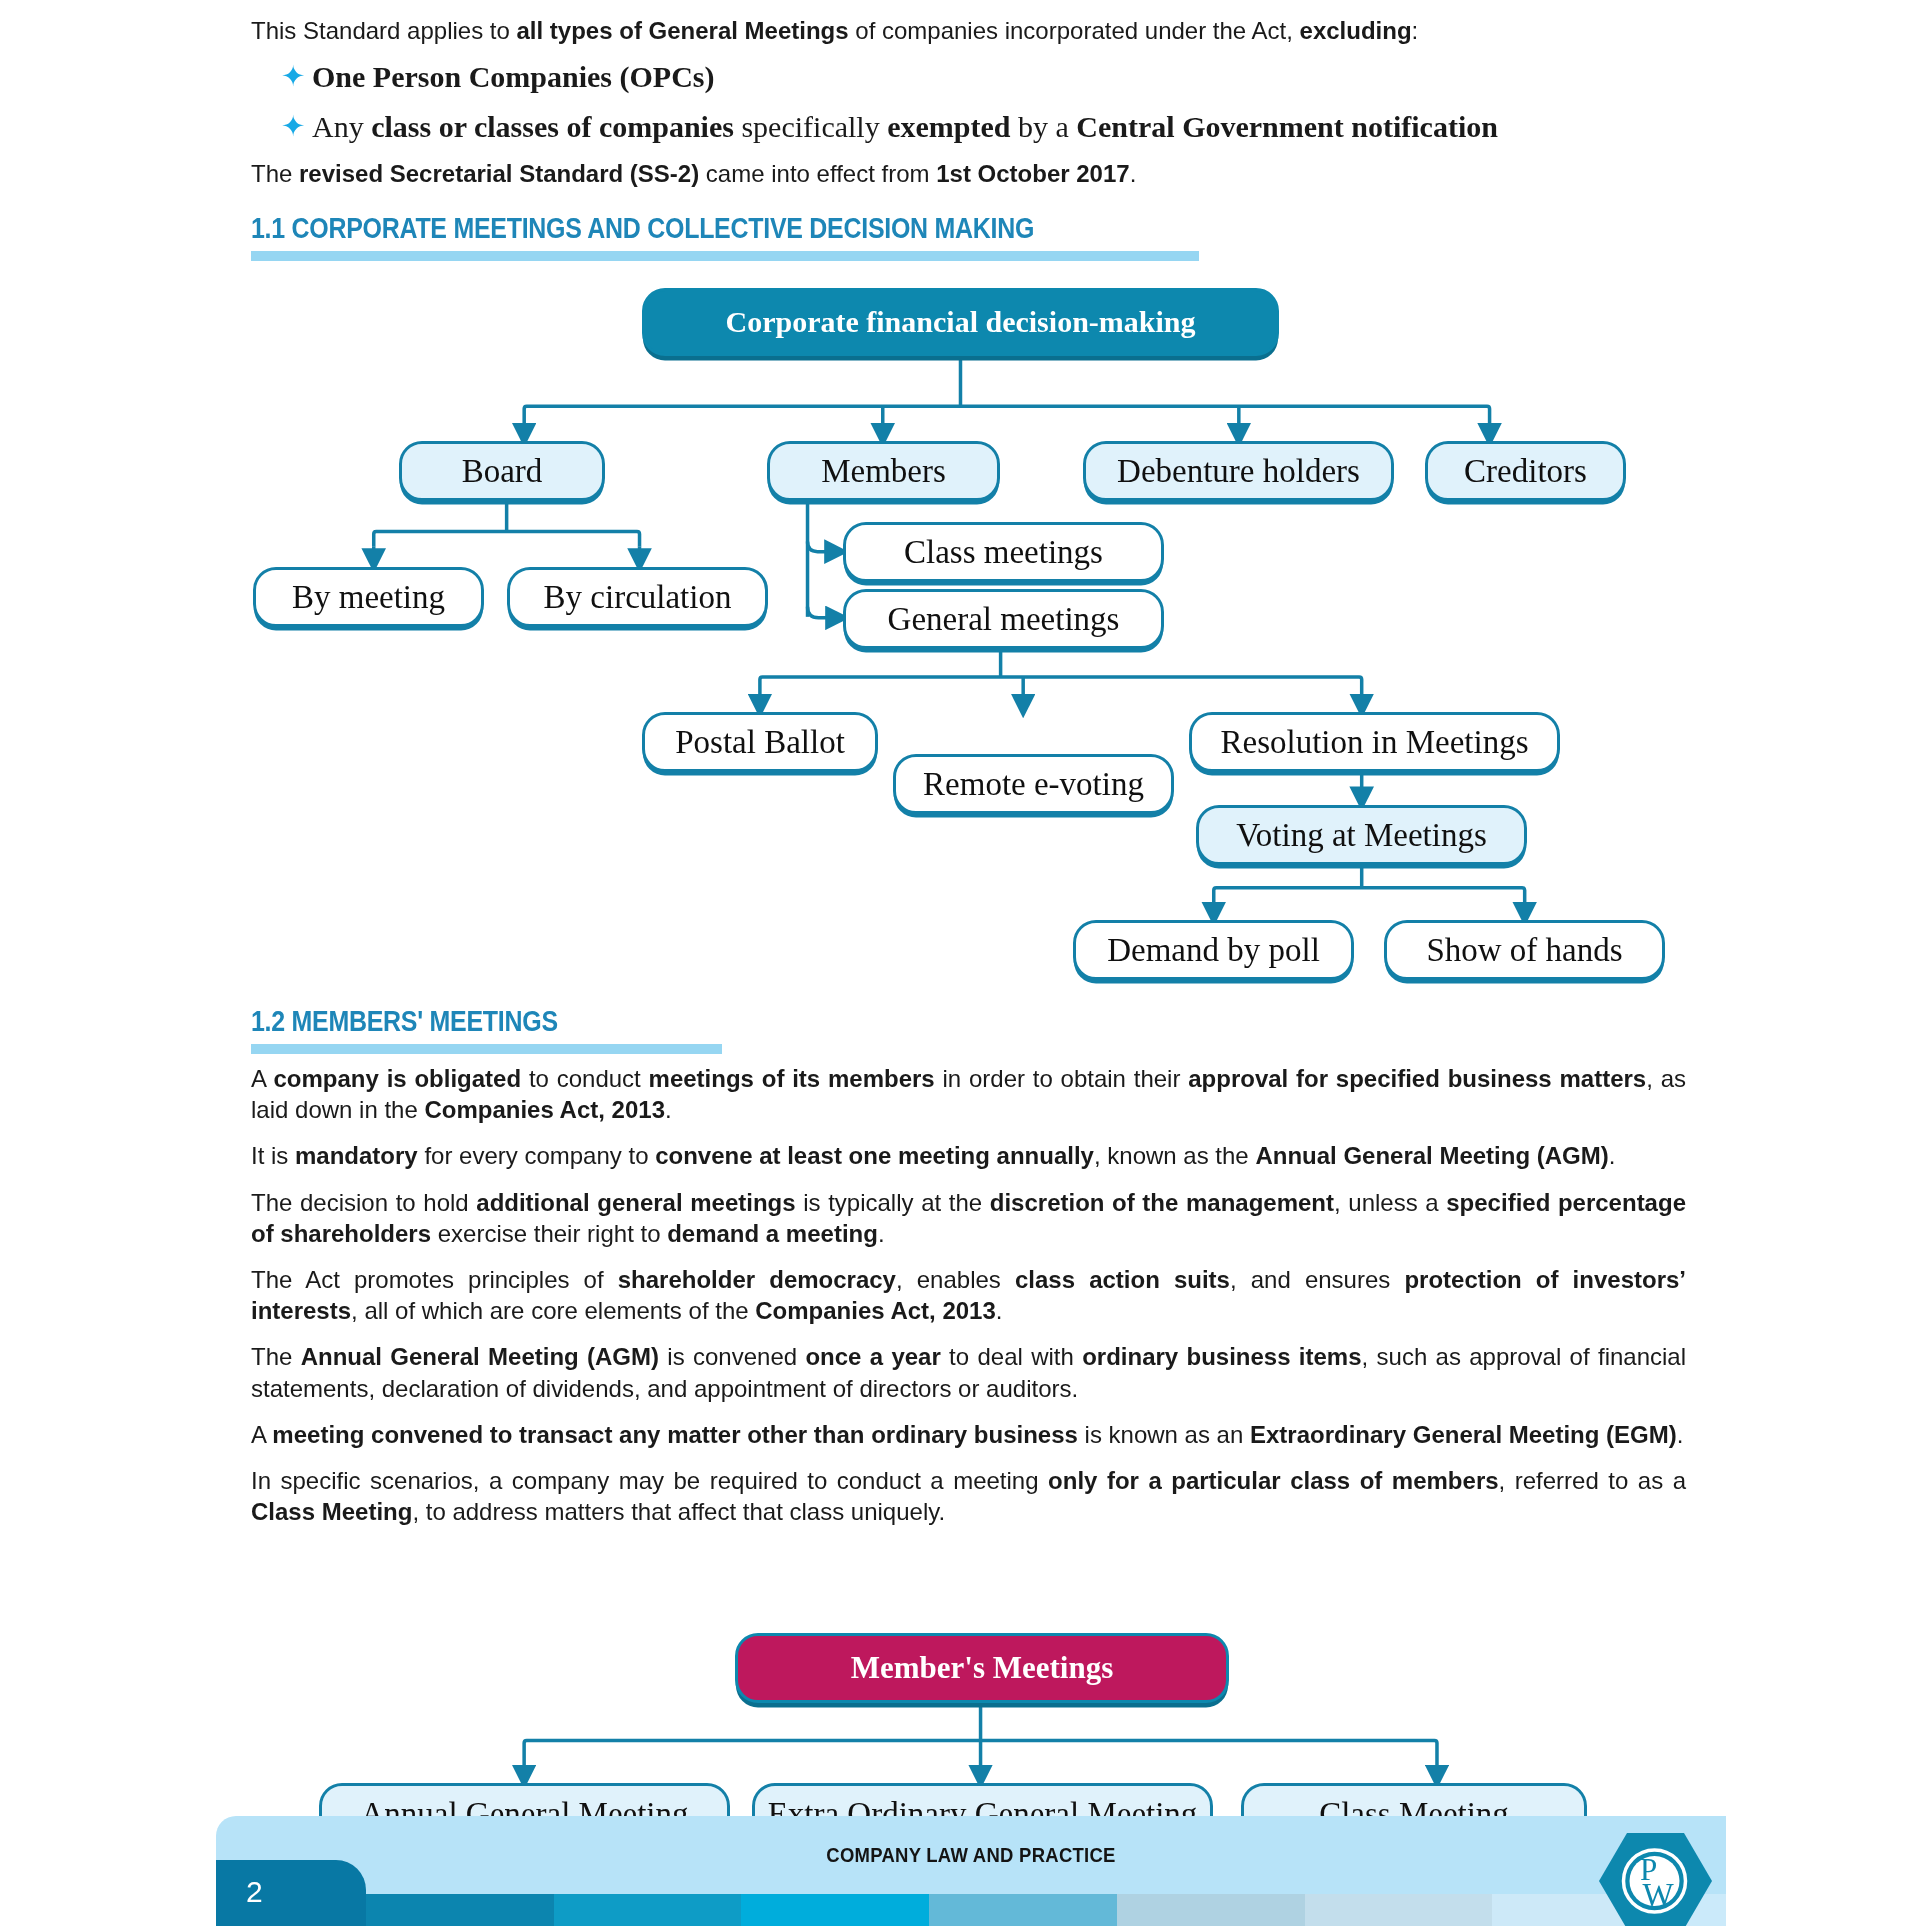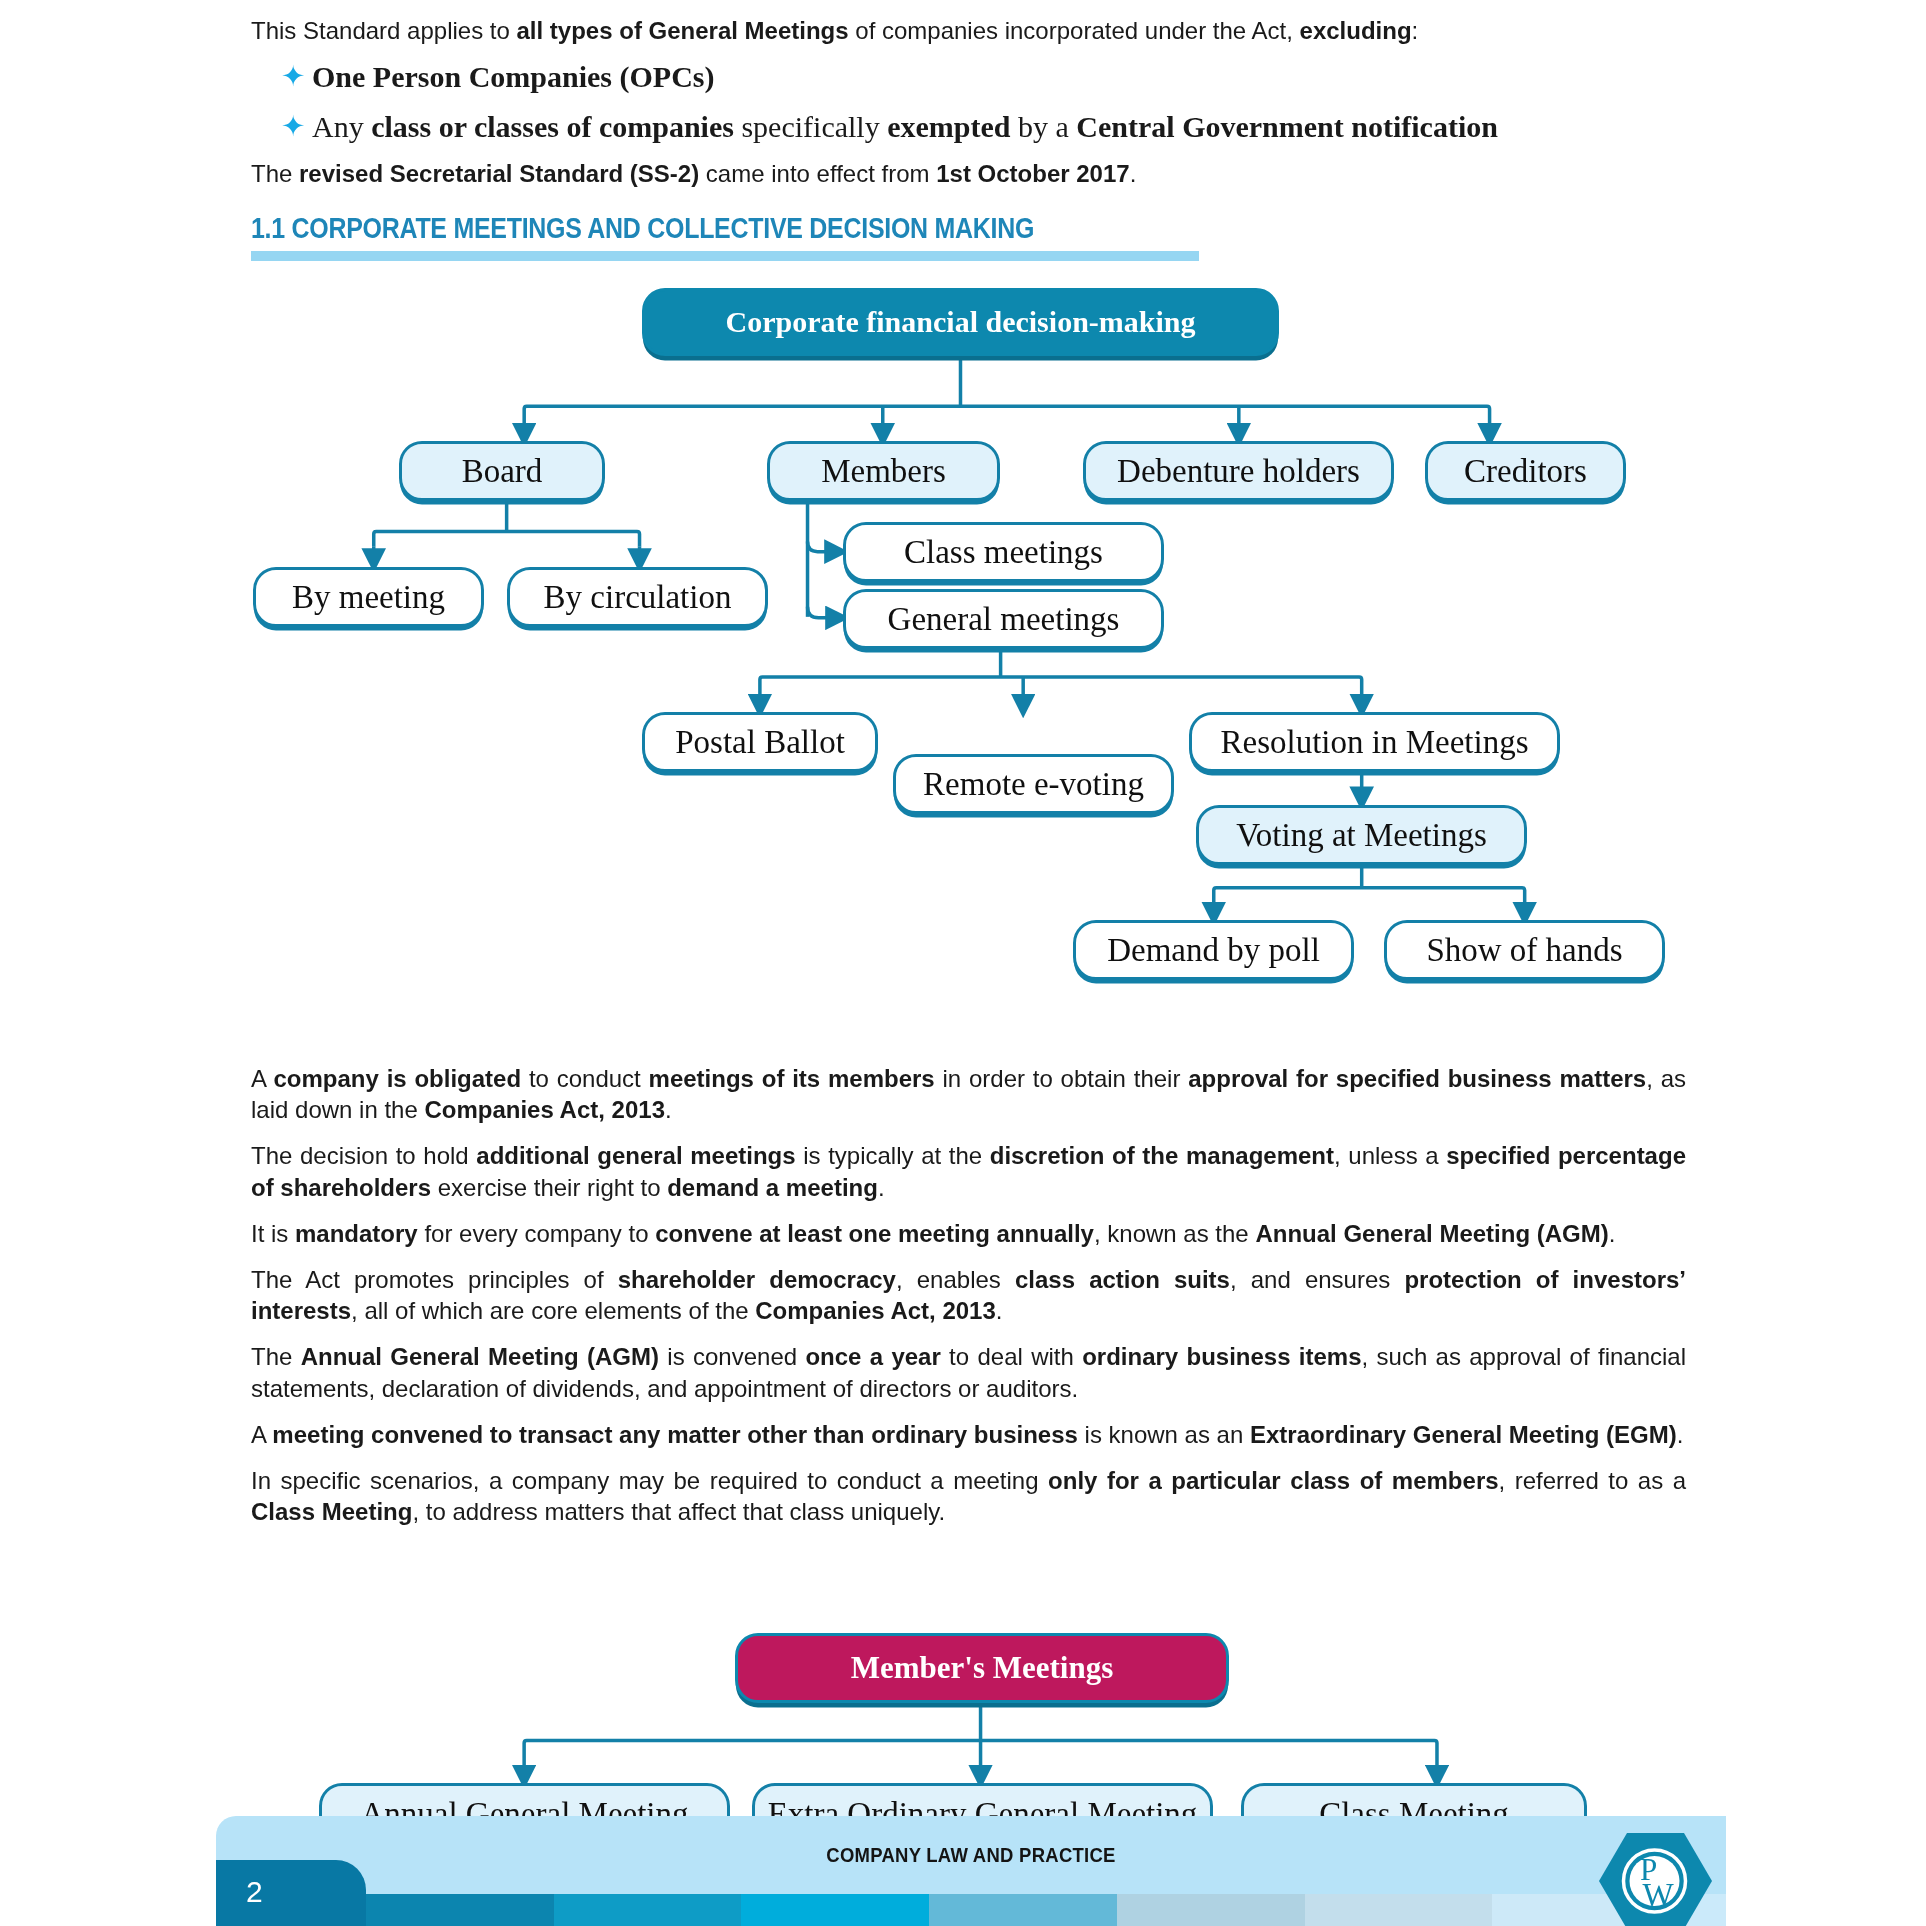--- a/index.html
+++ b/index.html
@@ -247,25 +247,29 @@
     <div class="node" style="left:642px;top:712px;width:236px;height:60px;">Postal Ballot</div>
     <div class="node" style="left:893px;top:712px;width:281px;height:60px;margin-top:42px;">Remote e-voting</div>
     <div class="node" style="left:1189px;top:712px;width:371px;height:60px;">Resolution in Meetings</div>
 
     <div class="node lvl2" style="left:1196px;top:805px;width:331px;height:60px;">Voting at Meetings</div>
 
     <div class="node" style="left:1073px;top:920px;width:281px;height:60px;">Demand by poll</div>
     <div class="node" style="left:1384px;top:920px;width:281px;height:60px;">Show of  hands</div>
   </div>
 
+  <div class="col section-head" style="top:1006px;width:471px;">
+    <span class="htext">1.2 MEMBERS' MEETINGS</span>
+    <div class="hrule"></div>
+  </div>
 
   <div class="col" id="body-1-2" style="top:1063px;">
       <p class="body"><span>A </span><b>company is obligated</b><span> to conduct </span><b>meetings of its members</b><span> in order to obtain their </span><b>approval for specified business matters</b><span>, as laid down in the </span><b>Companies Act, 2013</b><span>.</span></p>
+      <p class="body"><span>It is </span><b>mandatory</b><span> for every company to </span><b>convene at least one meeting annually</b><span>, known as the </span><b>Annual General Meeting (AGM)</b><span>.</span></p>
       <p class="body"><span>The decision to hold </span><b>additional general meetings</b><span> is typically at the </span><b>discretion of the management</b><span>, unless a </span><b>specified percentage of shareholders</b><span> exercise their right to </span><b>demand a meeting</b><span>.</span></p>
-      <p class="body"><span>It is </span><b>mandatory</b><span> for every company to </span><b>convene at least one meeting annually</b><span>, known as the </span><b>Annual General Meeting (AGM)</b><span>.</span></p>
       <p class="body"><span>The Act promotes principles of </span><b>shareholder democracy</b><span>, enables </span><b>class action suits</b><span>, and ensures </span><b>protection of investors’ interests</b><span>, all of which are core elements of the </span><b>Companies Act, 2013</b><span>.</span></p>
       <p class="body"><span>The </span><b>Annual General Meeting (AGM)</b><span> is convened </span><b>once a year</b><span> to deal with </span><b>ordinary business items</b><span>, such as approval of financial statements, declaration of dividends, and appointment of directors or auditors.</span></p>
       <p class="body"><span>A </span><b>meeting convened to transact any matter other than ordinary business</b><span> is known as an </span><b>Extraordinary General Meeting (EGM)</b><span>.</span></p>
       <p class="body"><span>In specific scenarios, a company may be required to conduct a meeting </span><b>only for a particular class of members</b><span>, referred to as a </span><b>Class Meeting</b><span>, to address matters that affect that class uniquely.</span></p>
     </div>
 
   <div class="flow" style="top:0;">
     <svg width="1926" height="1926" style="top:0;" viewBox="0 0 3840 3840">
       <g fill="none" stroke="#1380A8" stroke-width="7">
         <path d="M1955 3395 L1955 3470"></path>

